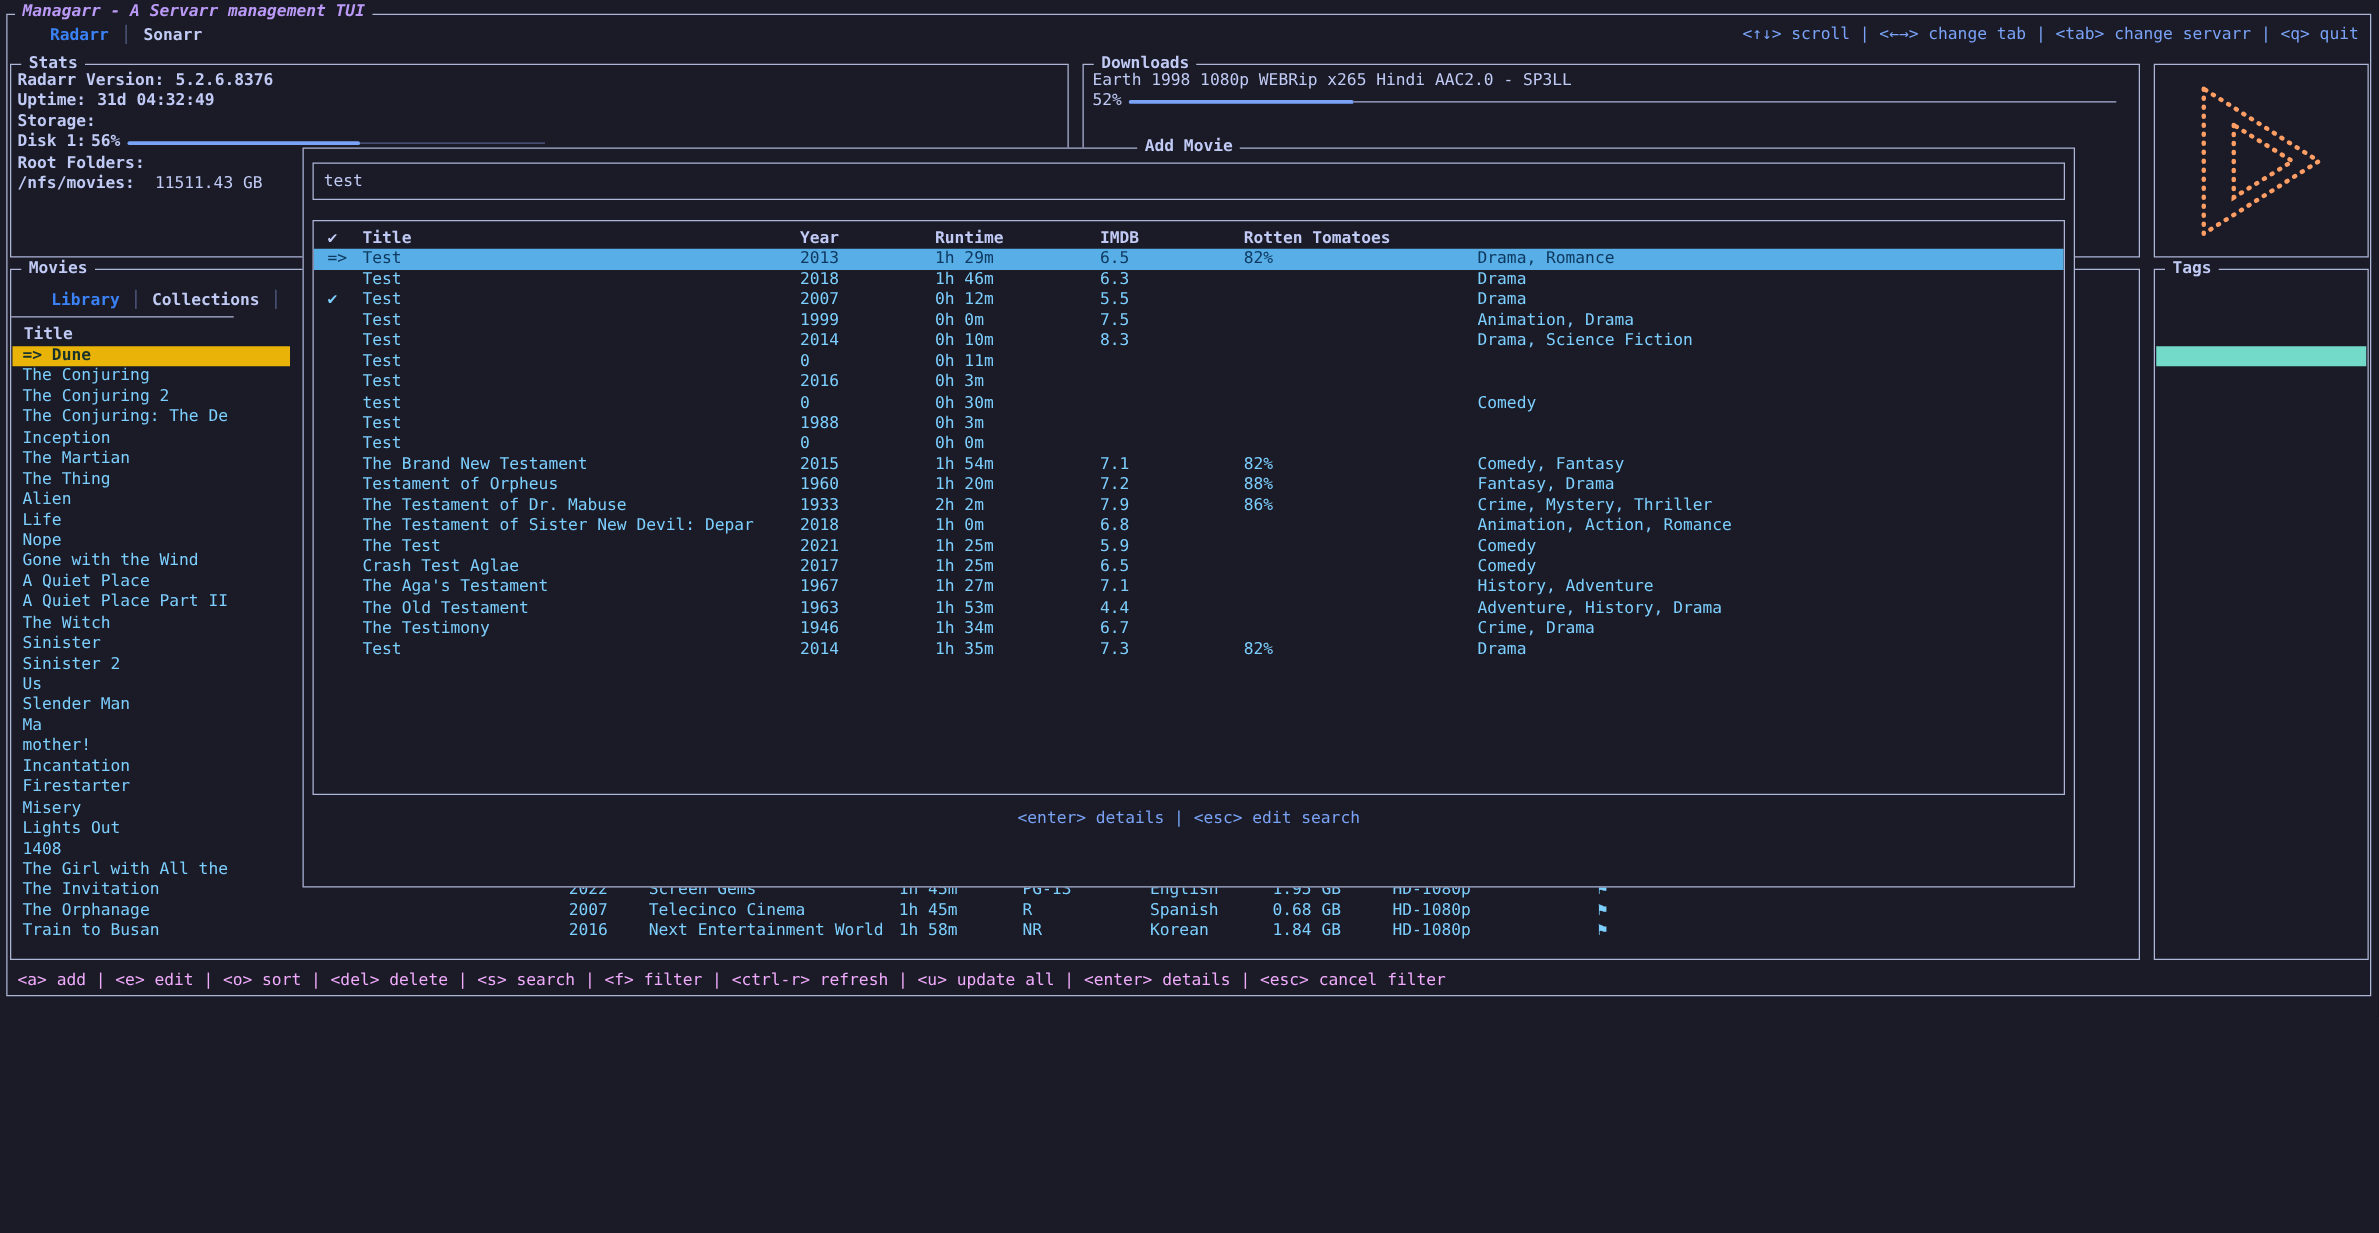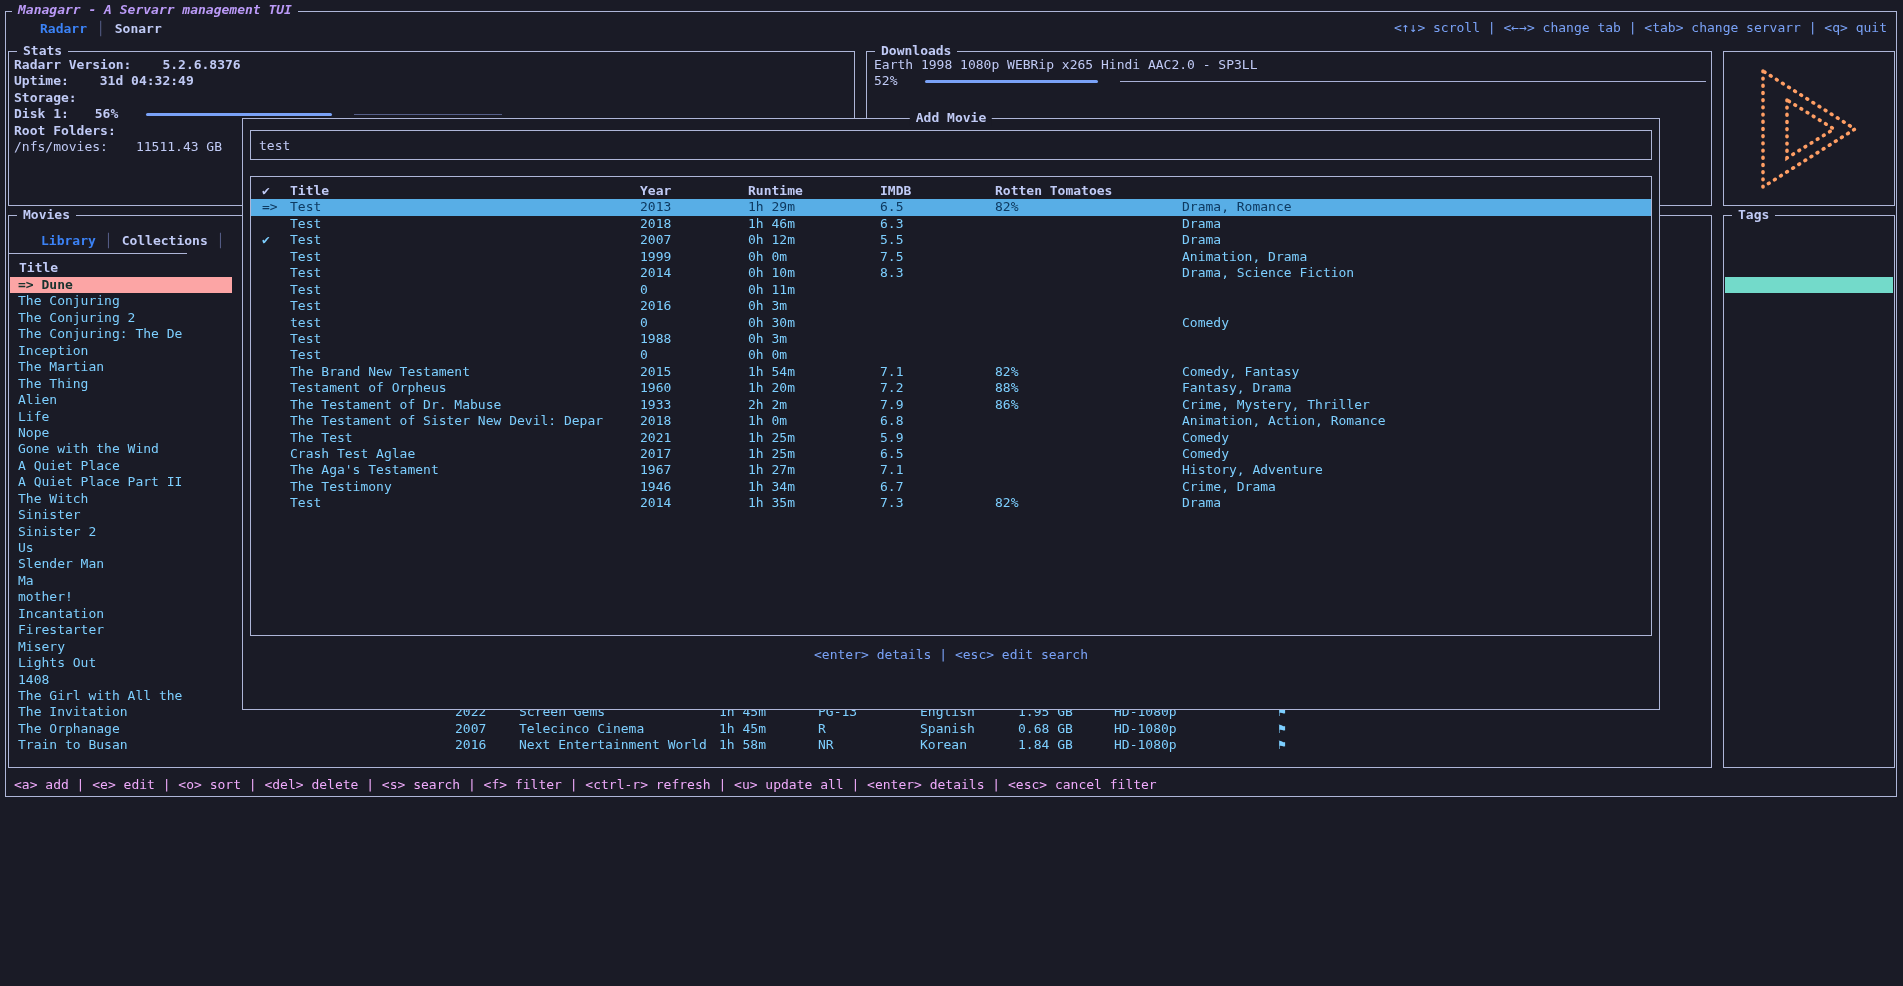--- a/index.html
+++ b/index.html
@@ -23,34 +23,34 @@
   .panel-title { position:absolute; top:-9px; left:8px; background:#1a1b26; padding:0 6px; font-weight:bold; color:#c0caf5; line-height:16px; }
   .center-title { left:50%; transform:translateX(-50%); }
 
   .stats    { left:8px;    top:51px;  width:847px;  height:155px; }
   .downloads{ left:866px;  top:51px;  width:846px;  height:155px; }
   .logo     { left:1723px; top:51px;  width:172px;  height:155px; display:flex; align-items:center; justify-content:center; }
   .movies   { left:8px;    top:215px; width:1704px; height:553px; }
   .tags     { left:1723px; top:215px; width:172px;  height:553px; }
 
   .pcontent { position:absolute; left:5px; top:5px; right:5px; }
-  .line { height:16.45px; line-height:16.45px; display:flex; align-items:center; white-space:pre;gap:22px; }
+  .line { height:16.45px; line-height:16.45px; display:flex; align-items:center; white-space:pre; }
   .bold { font-weight:bold; }
   .lbl { font-weight:bold; margin-right:9px; }
   .gauge-fill { height:3px; background:#7aa2f7; border-radius:2px; margin-left:6px; }
   .gauge-rest { height:1px; background:#565f89; }
   .gauge-rest.light { background:#a9b1d6; }
 
   .mtabs { position:absolute; left:0; top:8px; width:178px; height:30px; border-bottom:1px solid #aeb6d8; display:flex; gap:9px; align-items:center; padding:3px 0 0 8px; }
   .mheader { position:absolute; left:10px; top:44px; }
   .mrows { position:absolute; left:1px; top:61px; width:1698px; }
   .mrow { display:grid; grid-template-columns:445px 64px 200px 99px 102px 98px 96px 164px auto; height:16.45px; line-height:16.45px; color:#7dcfff; }
   .mc { white-space:pre; overflow:hidden; }
   .mc-title { padding-left:8px; }
-  .mrow.selected .mc-title { background:#fca5a5; color:#17322d; font-weight:bold; width:222px; }
+  .mrow.selected .mc-title { background:#eab308; color:#17322d; font-weight:bold; width:222px; }
 
   .tagrow { position:absolute; left:1px; top:61px; width:168px; height:16.45px; background:#73daca; }
 
   .popup { left:242px; top:118px; width:1418px; height:592px; background:#1a1b26; z-index:10; }
   .searchbox { position:absolute; left:7px; top:11px; width:1402px; height:30px; border:1px solid #aeb6d8; display:flex; align-items:center; }
   .search-input { background:transparent; border:none; outline:none; color:#c0caf5; font:inherit; padding-left:8px; width:600px; }
   .resultsbox { position:absolute; left:7px; top:57px; width:1402px; height:460px; border:1px solid #aeb6d8; overflow:hidden; }
   .phead-wrap { position:absolute; left:0; top:6px; width:1400px; }
   .presults { position:absolute; left:0; top:22.45px; width:1400px; }
   .prow { display:grid; grid-template-columns:39px 350px 108px 132px 115px 187px auto; height:16.45px; line-height:16.45px; color:#7dcfff; }
@@ -91,21 +91,21 @@
       <div class="line">
         <span class="lbl" style="margin-right:4px;">Disk 1:</span>
         <span class="bold">56%</span>
         <span class="gauge-fill" style="width:186px;"></span>
         <span class="gauge-rest" style="width:148px;"></span>
       </div>
       <div class="line">
         <span class="lbl">Root Folders:</span>
       </div>
       <div class="line">
-        <span class="lbl" style="font-weight:normal; margin-right:6px;">/nfs/movies:</span>
+        <span class="lbl" style="font-weight:bold; margin-right:16px;">/nfs/movies:</span>
         <span>11511.43 GB</span>
       </div>
     </div>
   </div>
 
   <div class="panel downloads">
     <span class="panel-title">Downloads</span>
     <div class="pcontent" style="left:7px;">
       <div class="line">
         <span>Earth 1998 1080p WEBRip x265 Hindi AAC2.0 - SP3LL</span>
@@ -674,20 +674,29 @@
           <div class="prow">
             <div class="pc pc-check"><span></span><span></span></div>
             <div class="pc">The Aga's Testament</div>
             <div class="pc">1967</div>
             <div class="pc">1h 27m</div>
             <div class="pc">7.1</div>
             <div class="pc"></div>
             <div class="pc">History, Adventure</div>
           </div>
 
+          <div class="prow">
+            <div class="pc pc-check"><span></span><span></span></div>
+            <div class="pc">The Old Testament</div>
+            <div class="pc">1963</div>
+            <div class="pc">1h 53m</div>
+            <div class="pc">4.4</div>
+            <div class="pc"></div>
+            <div class="pc">Adventure, History, Drama</div>
+          </div>
 
           <div class="prow">
             <div class="pc pc-check"><span></span><span></span></div>
             <div class="pc">The Testimony</div>
             <div class="pc">1946</div>
             <div class="pc">1h 34m</div>
             <div class="pc">6.7</div>
             <div class="pc"></div>
             <div class="pc">Crime, Drama</div>
           </div>

